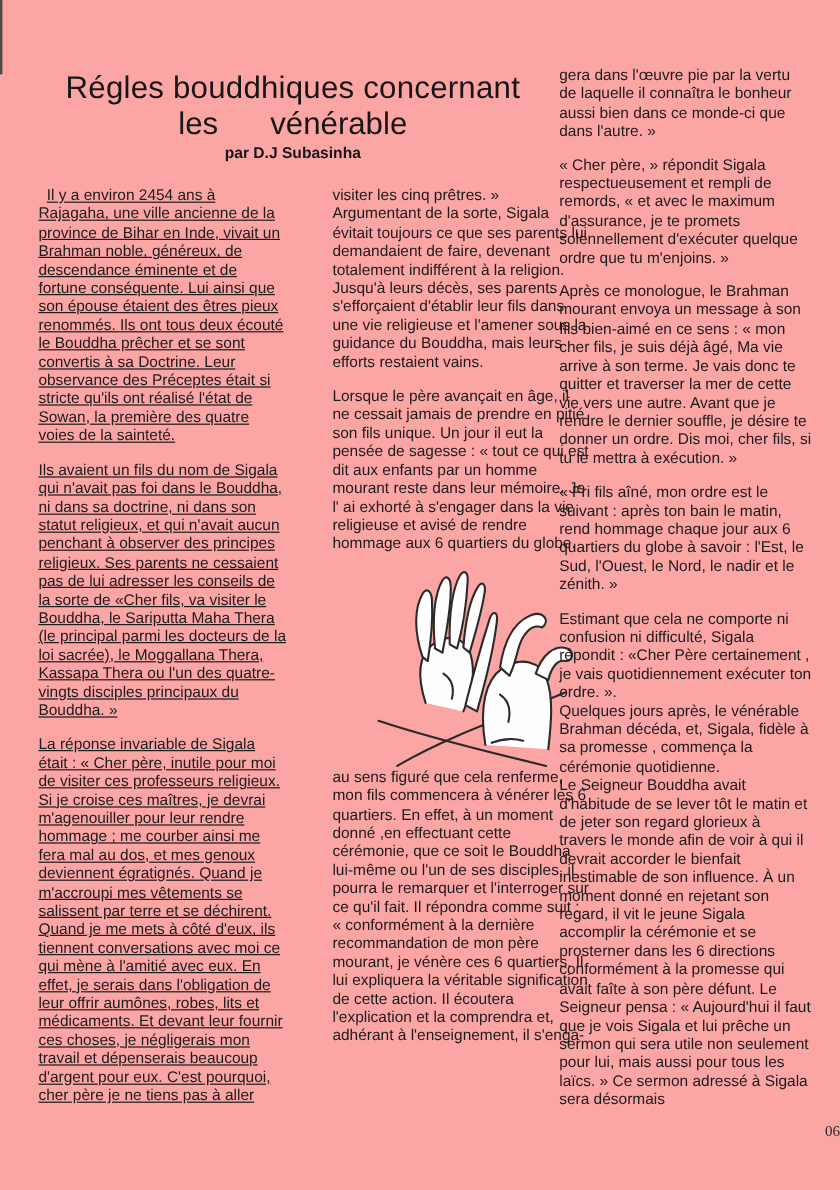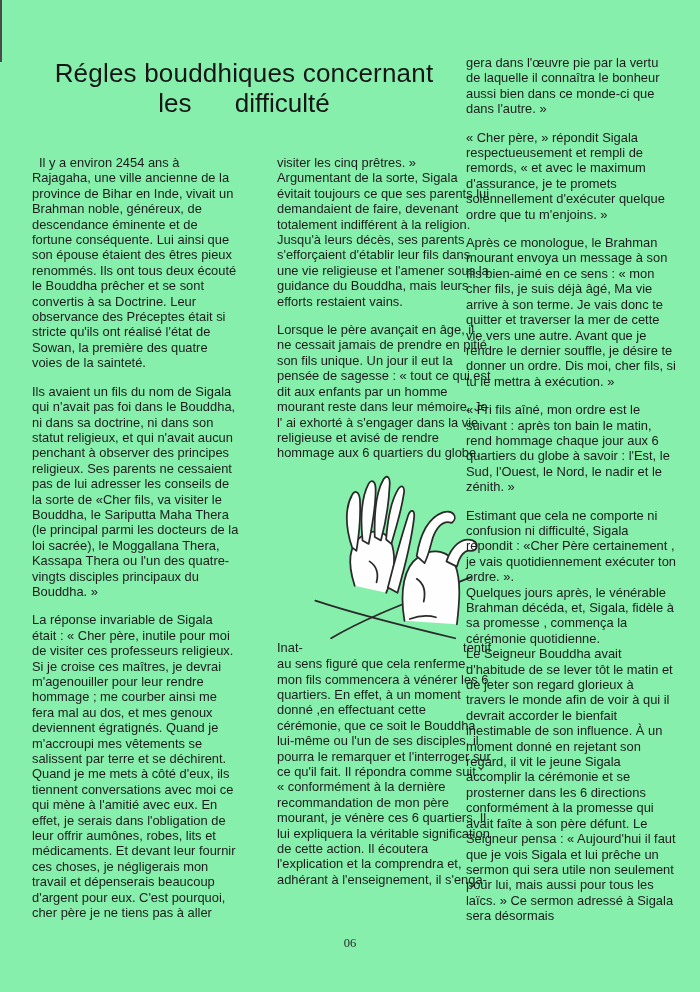--- a/index.html
+++ b/index.html
@@ -1,20 +1,20 @@
 <!DOCTYPE html>
 <html lang="fr"><head>
 <meta charset="utf-8">
 <style>
   html, body { margin: 0; padding: 0; background: #ffffff; }
   .page {
     position: relative;
     width: 700px;
     height: 992px;
-    background: #86efac;
+    background: #fca5a5;
     overflow: hidden;
     font-family: "Liberation Sans", "DejaVu Sans", sans-serif;
     color: #1c1c1c;
   }
   .edge-mark {
     position: absolute;
     left: 0; top: 0;
     width: 2px; height: 62px;
     background: #4a4a4a;
   }
@@ -49,55 +49,56 @@
     font-size: 12.9px;
     line-height: 15.4px;
     text-align: left;
     hyphens: auto;
   }
   .col p {
     margin: 0 0 13px 0;
     white-space: pre-line;
   }
   .col p.indent-first { text-indent: 7px; }
-  .col1 { left: 32px;  top: 155px; width: 207px; }
+  .col1 { left: 32px;  top: 155px; width: 207px; text-decoration: underline; }
   .col2 { left: 249px; top: 155px; width: 214px; margin-left: 28px; }
   .col3 { left: 466px; top: 55px;  width: 210px; }
   .illustration {
     margin: 4px 0 0 22px;
     width: 190px;
     height: 166px;
   }
   .illustration svg { width: 100%; height: 100%; }
   .caption-row {
     display: flex;
     justify-content: space-between;
     margin: 0 0 1px 0;
   }
   .caption-row span { display: inline-block; }
   .page-number {
     position: absolute;
     left: 0; right: 0;
     top: 936px;
-    text-align: center;
+    text-align: right;
     font-family: "Liberation Serif", "DejaVu Serif", serif;
     font-size: 12.5px;
     color: #2a2a2a;
   }
 </style>
 </head>
 <body>
 
 <div class="page">
 
   <div class="edge-mark"></div>
 
   <div class="header">
     <div class="title-line1">Régles bouddhiques concernant</div>
-    <div class="title-line2">les      difficulté</div>
+    <div class="title-line2">les      vénérable</div>
+    <div class="byline">par D.J Subasinha</div>
   </div>
 
   <div class="col col1">
     <p class="indent-first">Il y a environ 2454 ans à Rajagaha, une ville ancienne de la province de Bihar en Inde, vivait un Brahman noble, généreux, de descendance éminente et de fortune conséquente. Lui ainsi que son épouse étaient des êtres pieux renommés. Ils ont tous deux écouté le Bouddha prêcher et se sont convertis à sa Doctrine. Leur observance des Préceptes était si stricte qu'ils ont réalisé l'état de Sowan, la première des quatre voies de la sainteté.</p>
     <p>Ils avaient un fils du nom de Sigala qui n'avait pas foi dans le Bouddha, ni dans sa doctrine, ni dans son statut religieux, et qui n'avait aucun penchant à observer des principes religieux. Ses parents ne cessaient pas de lui adresser les conseils de la sorte de «Cher fils, va visiter le Bouddha, le Sariputta Maha Thera (le principal parmi les docteurs de la loi sacrée), le Moggallana Thera, Kassapa Thera ou l'un des quatre-vingts disciples principaux du Bouddha. »</p>
     <p>La réponse invariable de Sigala était : « Cher père, inutile pour moi de visiter ces professeurs religieux. Si je croise ces maîtres, je devrai m'agenouiller pour leur rendre hommage ; me courber ainsi me fera mal au dos, et mes genoux deviennent égratignés. Quand je m'accroupi mes vêtements se salissent par terre et se déchirent. Quand je me mets à côté d'eux, ils tiennent conversations avec moi ce qui mène à l'amitié avec eux. En effet, je serais dans l'obligation de leur offrir aumônes, robes, lits et médicaments. Et devant leur fournir ces choses, je négligerais mon travail et dépenserais beaucoup d'argent pour eux. C'est pourquoi, cher père je ne tiens pas à aller</p>
   </div>
 
   <div class="col col2">
     <p>visiter les cinq prêtres. » Argumentant de la sorte, Sigala évitait toujours ce que ses parents lui demandaient de faire, devenant totalement indifférent à la religion. Jusqu'à leurs décès, ses parents
@@ -123,24 +124,20 @@
 
         <path d="M126,94 C130,68 140,50 156,44 C168,40 174,50 166,56 C156,52 147,62 143,78 C140,90 137,98 135,102 Z" fill="#fefefe"></path>
         <path d="M160,100 C166,82 178,72 190,76 C197,79 196,88 188,88 C181,86 175,94 172,106 Z" fill="#fefefe"></path>
 
         <path d="M72,100 Q84,108 80,124"></path>
         <path d="M126,120 Q138,128 134,146"></path>
         <path d="M118,166 Q134,160 148,164"></path>
       </svg>
     </div>
 
-    <div class="caption-row">
-      <span>Inat-</span>
-      <span>tentif</span>
-    </div>
 
     <p>au sens figuré que cela renferme, mon fils commencera à vénérer les 6 quartiers. En effet, à un moment donné ,en effectuant cette cérémonie, que ce soit le Bouddha lui-même ou l'un de ses disciples, il pourra le remarquer et l'interroger sur ce qu'il fait. Il répondra comme suit : « conformément à la dernière recommandation de mon père mourant, je vénère ces 6 quartiers. Il lui expliquera la véritable signification de cette action. Il écoutera l'explication et la comprendra et, adhérant à l'enseignement, il s'enga-</p>
   </div>
 
   <div class="col col3">
     <p>gera dans l'œuvre pie par la vertu de laquelle il connaîtra le bonheur aussi bien dans ce monde-ci que dans l'autre. »</p>
     <p>« Cher père, » répondit Sigala respectueusement et rempli de remords, « et avec le maximum d'assurance, je te promets solennellement d'exécuter quelque ordre que tu m'enjoins. »</p>
     <p>Après ce monologue, le Brahman mourant envoya un message à son fils bien-aimé en ce sens : « mon cher fils, je suis déjà âgé, Ma vie arrive à son terme. Je vais donc te quitter et traverser la mer de cette vie vers une autre. Avant que je rendre le dernier souffle, je désire te donner un ordre. Dis moi, cher fils, si tu le mettra à exécution. »</p>
     <p>« Fri fils aîné, mon ordre est le suivant : après ton bain le matin, rend hommage chaque jour aux 6 quartiers du globe à savoir : l'Est, le Sud, l'Ouest, le Nord, le nadir et le zénith. »</p>
     <p>Estimant que cela ne comporte ni confusion ni difficulté, Sigala répondit : «Cher Père certainement , je vais quotidiennement exécuter ton ordre. ».

